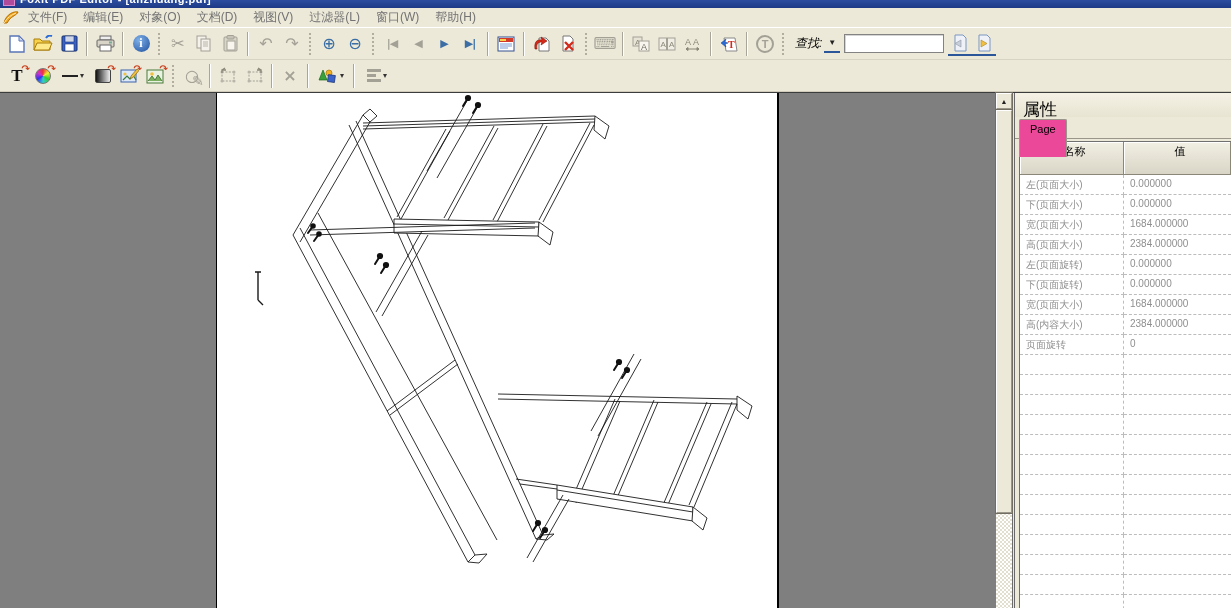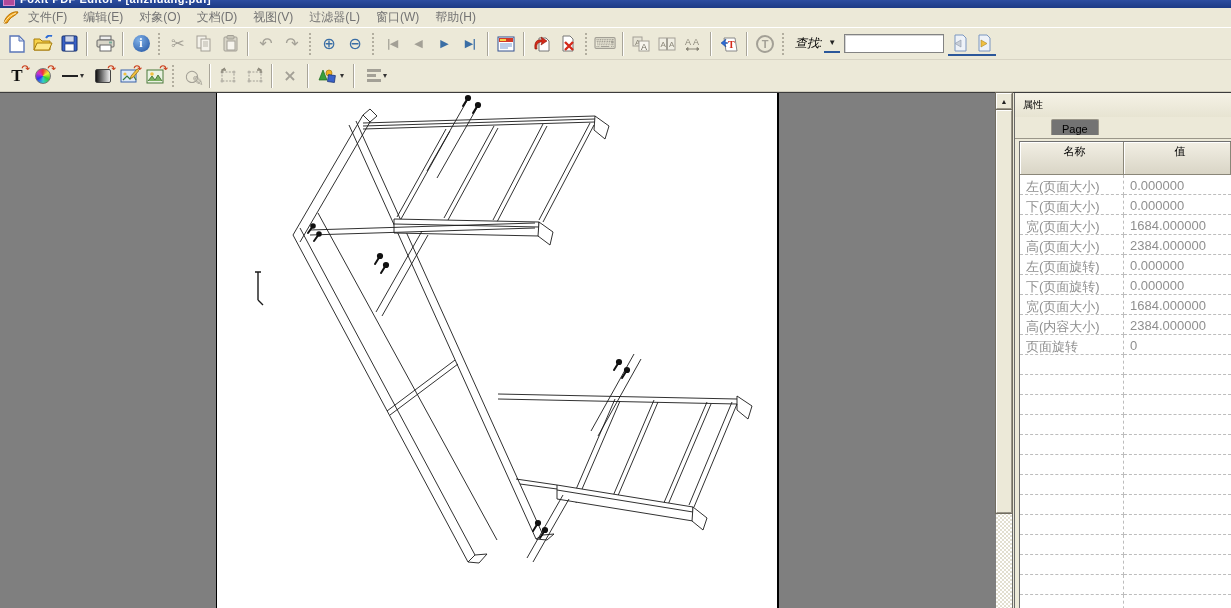--- a/index.html
+++ b/index.html
@@ -71,35 +71,35 @@
   .scroll-up { position:absolute; left:0; top:0; width:16px; height:16px; background:#ece9d8;
     border:1px solid #fff; border-right-color:#9a9689; border-bottom-color:#9a9689;
     box-shadow:0 0 0 1px #716d61; display:flex; align-items:center; justify-content:center;
     font-size:7px; color:#222; }
   .scroll-thumb { position:absolute; left:0; top:17px; width:16px; height:403px; background:#ece9d8;
     border:1px solid #fff; border-right-color:#9a9689; border-bottom-color:#9a9689;
     box-shadow:0 0 0 1px #716d61; }
   
   .panel { position:absolute; left:1014px; top:0; width:217px; height:516px; background:#ece9d8;
     border-left:1px solid #696969; }
-  .panel-title { height:24px; padding:5px 0 0 8px; font-size:10px; color:#000;
+  .panel-title { height:24px; padding:5px 0 0 8px; font-size:17px; color:#000;
     background:linear-gradient(#f5f2e6,#e7e4d2); }
   .tabstrip { height:22px; position:relative; border-bottom:1px solid #9a9689; padding-left:4px; }
-  .tab { position:relative; top:2px; display:inline-block; height:16px; padding:3px 10px 0 10px;
-    background:#737373; border:1px solid #9a9689; border-bottom:none; font-size:11px; color:#000;
-    border-radius:2px 2px 0 0; z-index:2;margin-left:32px; }
+  .tab { position:relative; top:2px; display:inline-block; height:38px; padding:3px 10px 0 10px;
+    background:#ec4899; border:1px solid #9a9689; border-bottom:none; font-size:11px; color:#000;
+    border-radius:2px 2px 0 0; z-index:2; }
   .prop-table { position:absolute; left:4px; top:48px; right:0; bottom:0; background:#fff;
     border-left:1px solid #707070; border-top:1px solid #707070; overflow:hidden; }
   .prop-head { display:flex; height:33px;text-align:center; }
   .prop-head .cell { background:linear-gradient(#f2efe4,#d9d5c6); border-right:1px solid #8a8678;
     border-bottom:1px solid #8a8678; box-shadow:inset 1px 1px 0 #fff; font-size:11px; color:#000;
     padding:2px 0 0 6px; }
   .c-name { width:104px; flex:none; } .c-val { flex:1; }
   .prop-row { display:flex; height:20px; }
-  .prop-row .cell { font-size:13px; color:#8f8f8f; padding:3px 12px 0 6px;
+  .prop-row .cell { font-size:10px; color:#8f8f8f; padding:3px 12px 0 6px;
     border-bottom:1px dashed #bdbdbd; white-space:nowrap; overflow:hidden; }
   .prop-row .c-name { border-right:1px dashed #bdbdbd; }
   
   .isvg { display:block; }
 </style>
 </head>
 <body>
 <div id="app">
 
 <div class="titlebar">

